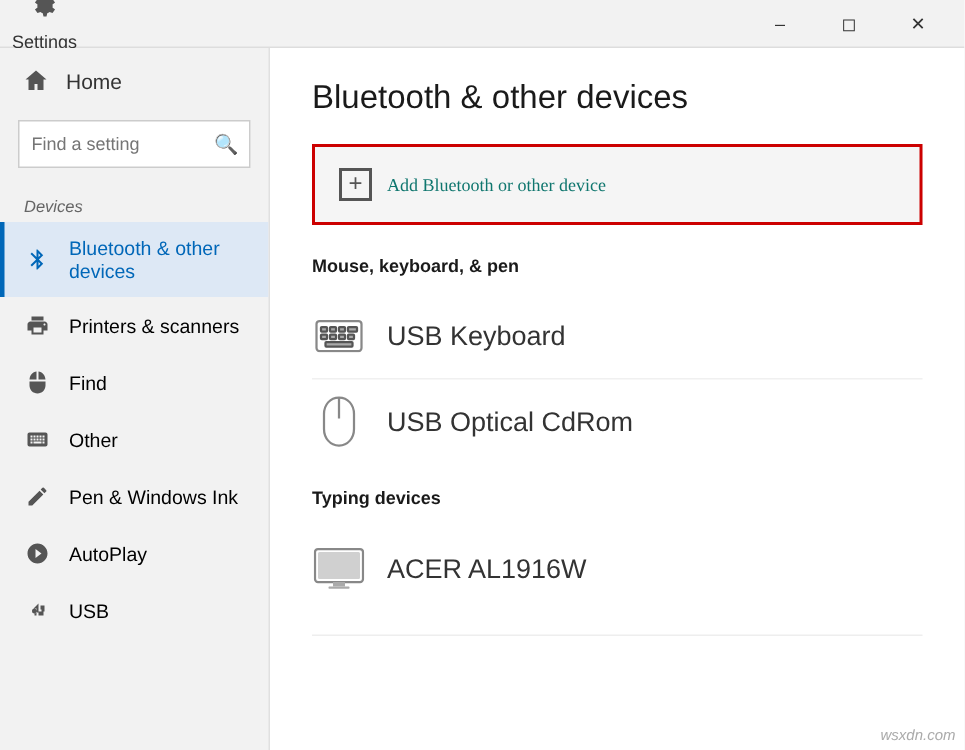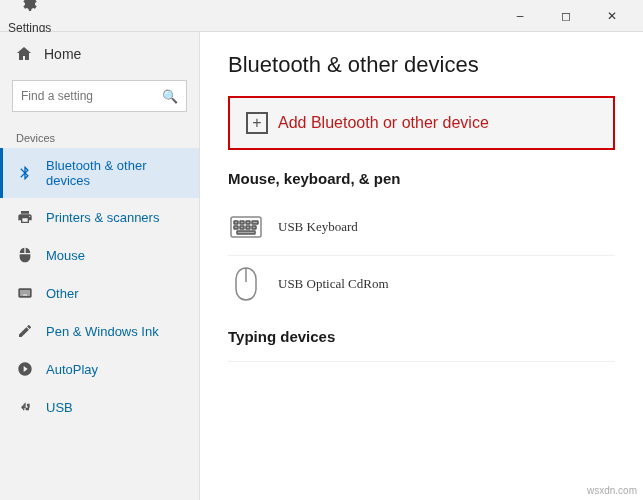--- a/index.html
+++ b/index.html
@@ -54,21 +54,21 @@
     }
 
     .app-container {
       display: flex;
       flex: 1;
       overflow: hidden;
     }
 
     
     .sidebar {
-      width: 200px;
+      width: 180px;
       background: #f2f2f2;
       border-right: 1px solid #e0e0e0;
       display: flex;
       flex-direction: column;
       flex-shrink: 0;
       overflow-y: auto;
     }
     .sidebar-home {
       display: flex;
       align-items: center;
@@ -103,29 +103,30 @@
       top: 50%;
       transform: translateY(-50%);
       font-size: 13px;
       color: #555;
     }
     .sidebar-section-label {
       font-size: 11px;
       color: #666;
       padding: 8px 16px 4px 16px;
       text-transform: none;
+      font-style: italic;
     }
     .sidebar-item {
       display: flex;
       align-items: center;
       padding: 10px 16px;
       gap: 12px;
       cursor: pointer;
       font-size: 13px;
-      color: #0369a1;
+      color: #000000;
       position: relative;
     }
     .sidebar-item.active {
       background: #dde8f5;
       color: #0067b8;
       border-left: 3px solid #0067b8;
       padding-left: 13px;
     }
     .sidebar-item .item-icon {
       width: 18px;
@@ -169,26 +170,27 @@
       height: 22px;
       border: 2px solid #555;
       display: flex;
       align-items: center;
       justify-content: center;
       font-size: 16px;
       color: #555;
       flex-shrink: 0;
     }
     .add-device-label {
-      font-size: 16px;
-      color: #b91c1c;
+      font-size: 12px;
+      color: #0f766e;
+      font-family: Liberation Serif, serif;
     }
 
     .section-heading {
-      font-size: 15px;
+      font-size: 12px;
       font-weight: 600;
       color: #1a1a1a;
       margin: 4px 0 12px 0;
     }
 
     .device-item {
       display: flex;
       align-items: center;
       gap: 14px;
       padding: 10px 0;
@@ -197,37 +199,37 @@
     .device-item:last-child { border-bottom: none; }
     .device-icon-wrap {
       width: 36px;
       height: 36px;
       display: flex;
       align-items: center;
       justify-content: center;
       flex-shrink: 0;
     }
     .device-name {
-      font-size: 13px;
+      font-size: 18px;
       color: #333;
-      font-family: Liberation Serif, serif;
     }
 
     
     svg { display: block; }
 
     .section-divider { margin-bottom: 16px; }
 
     .watermark {
       position: fixed;
       bottom: 4px;
       right: 6px;
       font-size: 10px;
       color: #aaa;
       pointer-events: none;
+      font-style: italic;
     }
   </style>
 </head>
 <body>
 
 <div class="title-bar">
   <div class="title-bar-left">
     <svg class="title-bar-icon" viewBox="0 0 16 16" fill="#555">
       <path d="M8 5a3 3 0 1 0 0 6A3 3 0 0 0 8 5zm0 1a2 2 0 1 1 0 4A2 2 0 0 1 8 6z"></path>
       <path d="M7 0l-.5 2.1a5.9 5.9 0 0 0-1.5.87L3 2.3 1.3 4.7l1.7 1.3a6 6 0 0 0-.1 1 6 6 0 0 0 .1 1L1.3 9.3 3 11.7l2-.67a5.9 5.9 0 0 0 1.5.87L7 14h2l.5-2.1a5.9 5.9 0 0 0 1.5-.87L13 11.7l1.7-2.4-1.7-1.3a6 6 0 0 0 .1-1 6 6 0 0 0-.1-1l1.7-1.3L13 2.3l-2 .67a5.9 5.9 0 0 0-1.5-.87L9 0H7z"></path>
@@ -277,21 +279,21 @@
       </span>
       <span>Printers &amp; scanners</span>
     </div>
 
     <div class="sidebar-item">
       <span class="item-icon">
         <svg width="16" height="16" viewBox="0 0 24 24" fill="#555">
           <path d="M13 1.07V9h7C19.53 4.61 16.74 1.24 13 1.07zM4 15c0 4.42 3.58 8 8 8s8-3.58 8-8v-4H4v4zm7-13.93C7.26 1.24 4.47 4.61 4 9h7V1.07z"></path>
         </svg>
       </span>
-      <span>Mouse</span>
+      <span>Find</span>
     </div>
 
     <div class="sidebar-item">
       <span class="item-icon">
         <svg width="16" height="16" viewBox="0 0 24 24" fill="#555">
           <path d="M20 5H4c-1.1 0-2 .9-2 2v10c0 1.1.9 2 2 2h16c1.1 0 2-.9 2-2V7c0-1.1-.9-2-2-2zm-9 3h2v2h-2V8zm0 3h2v2h-2v-2zM8 8h2v2H8V8zm0 3h2v2H8v-2zm-1 5H5v-2h2v2zm0-3H5v-2h2v2zm0-3H5V8h2v2zm9 6H8v-2h8v2zm0-3h-2v-2h2v2zm0-3h-2V8h2v2zm3 6h-2v-2h2v2zm0-3h-2v-2h2v2zm0-3h-2V8h2v2z"></path>
         </svg>
       </span>
       <span>Other</span>
     </div>
@@ -360,20 +362,31 @@
             <line x1="13" y1="1" x2="13" y2="15" stroke="#888" stroke-width="1.5"></line>
           </svg>
         </div>
         <span class="device-name">USB Optical CdRom</span>
       </div>
     </div>
 
     <div class="section-divider">
       <div class="section-heading">Typing devices</div>
 
+      <div class="device-item">
+        <div class="device-icon-wrap">
+          <svg width="34" height="28" viewBox="0 0 34 28" fill="none">
+            <rect x="1" y="1" width="32" height="22" rx="2" fill="white" stroke="#888" stroke-width="1.5"></rect>
+            <rect x="3" y="3" width="28" height="18" rx="1" fill="#d0d0d0"></rect>
+            <rect x="13" y="23" width="8" height="3" fill="#aaa"></rect>
+            <rect x="10" y="26" width="14" height="1.5" rx="0.5" fill="#aaa"></rect>
+          </svg>
+        </div>
+        <span class="device-name">ACER AL1916W</span>
+      </div>
 
     </div>
 
     <div style="margin-top: 12px; border-top: 1px solid #eee; padding-top: 12px;">
       
     </div>
 
   </div>
 </div>
 

